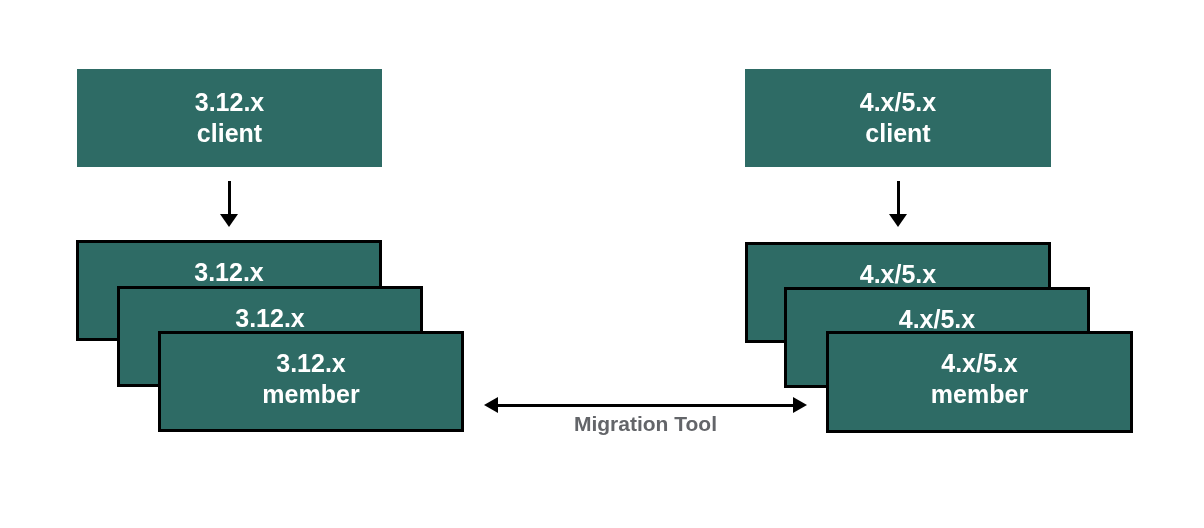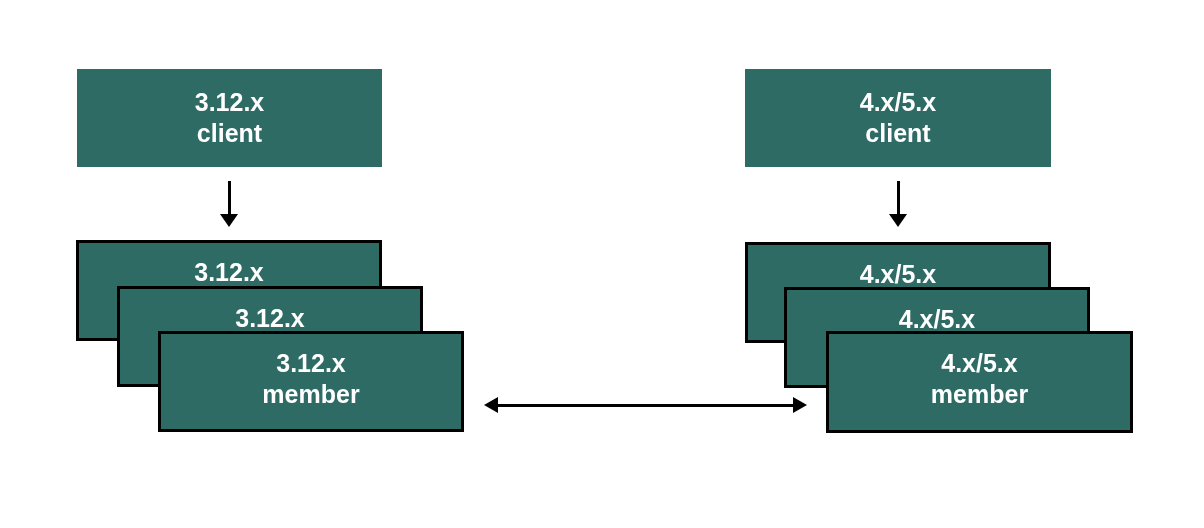--- a/index.html
+++ b/index.html
@@ -129,14 +129,15 @@
   <div class="box stack-box pos-r2">
     <span>4.x/5.x</span>
     <span>member</span>
   </div>
 
   <div class="h-arrow">
     <div class="h-head-l"></div>
     <div class="h-shaft"></div>
     <div class="h-head-r"></div>
   </div>
+  <div class="connector-label">Migration Tool</div>
 
 </div>
 
 </body></html>

